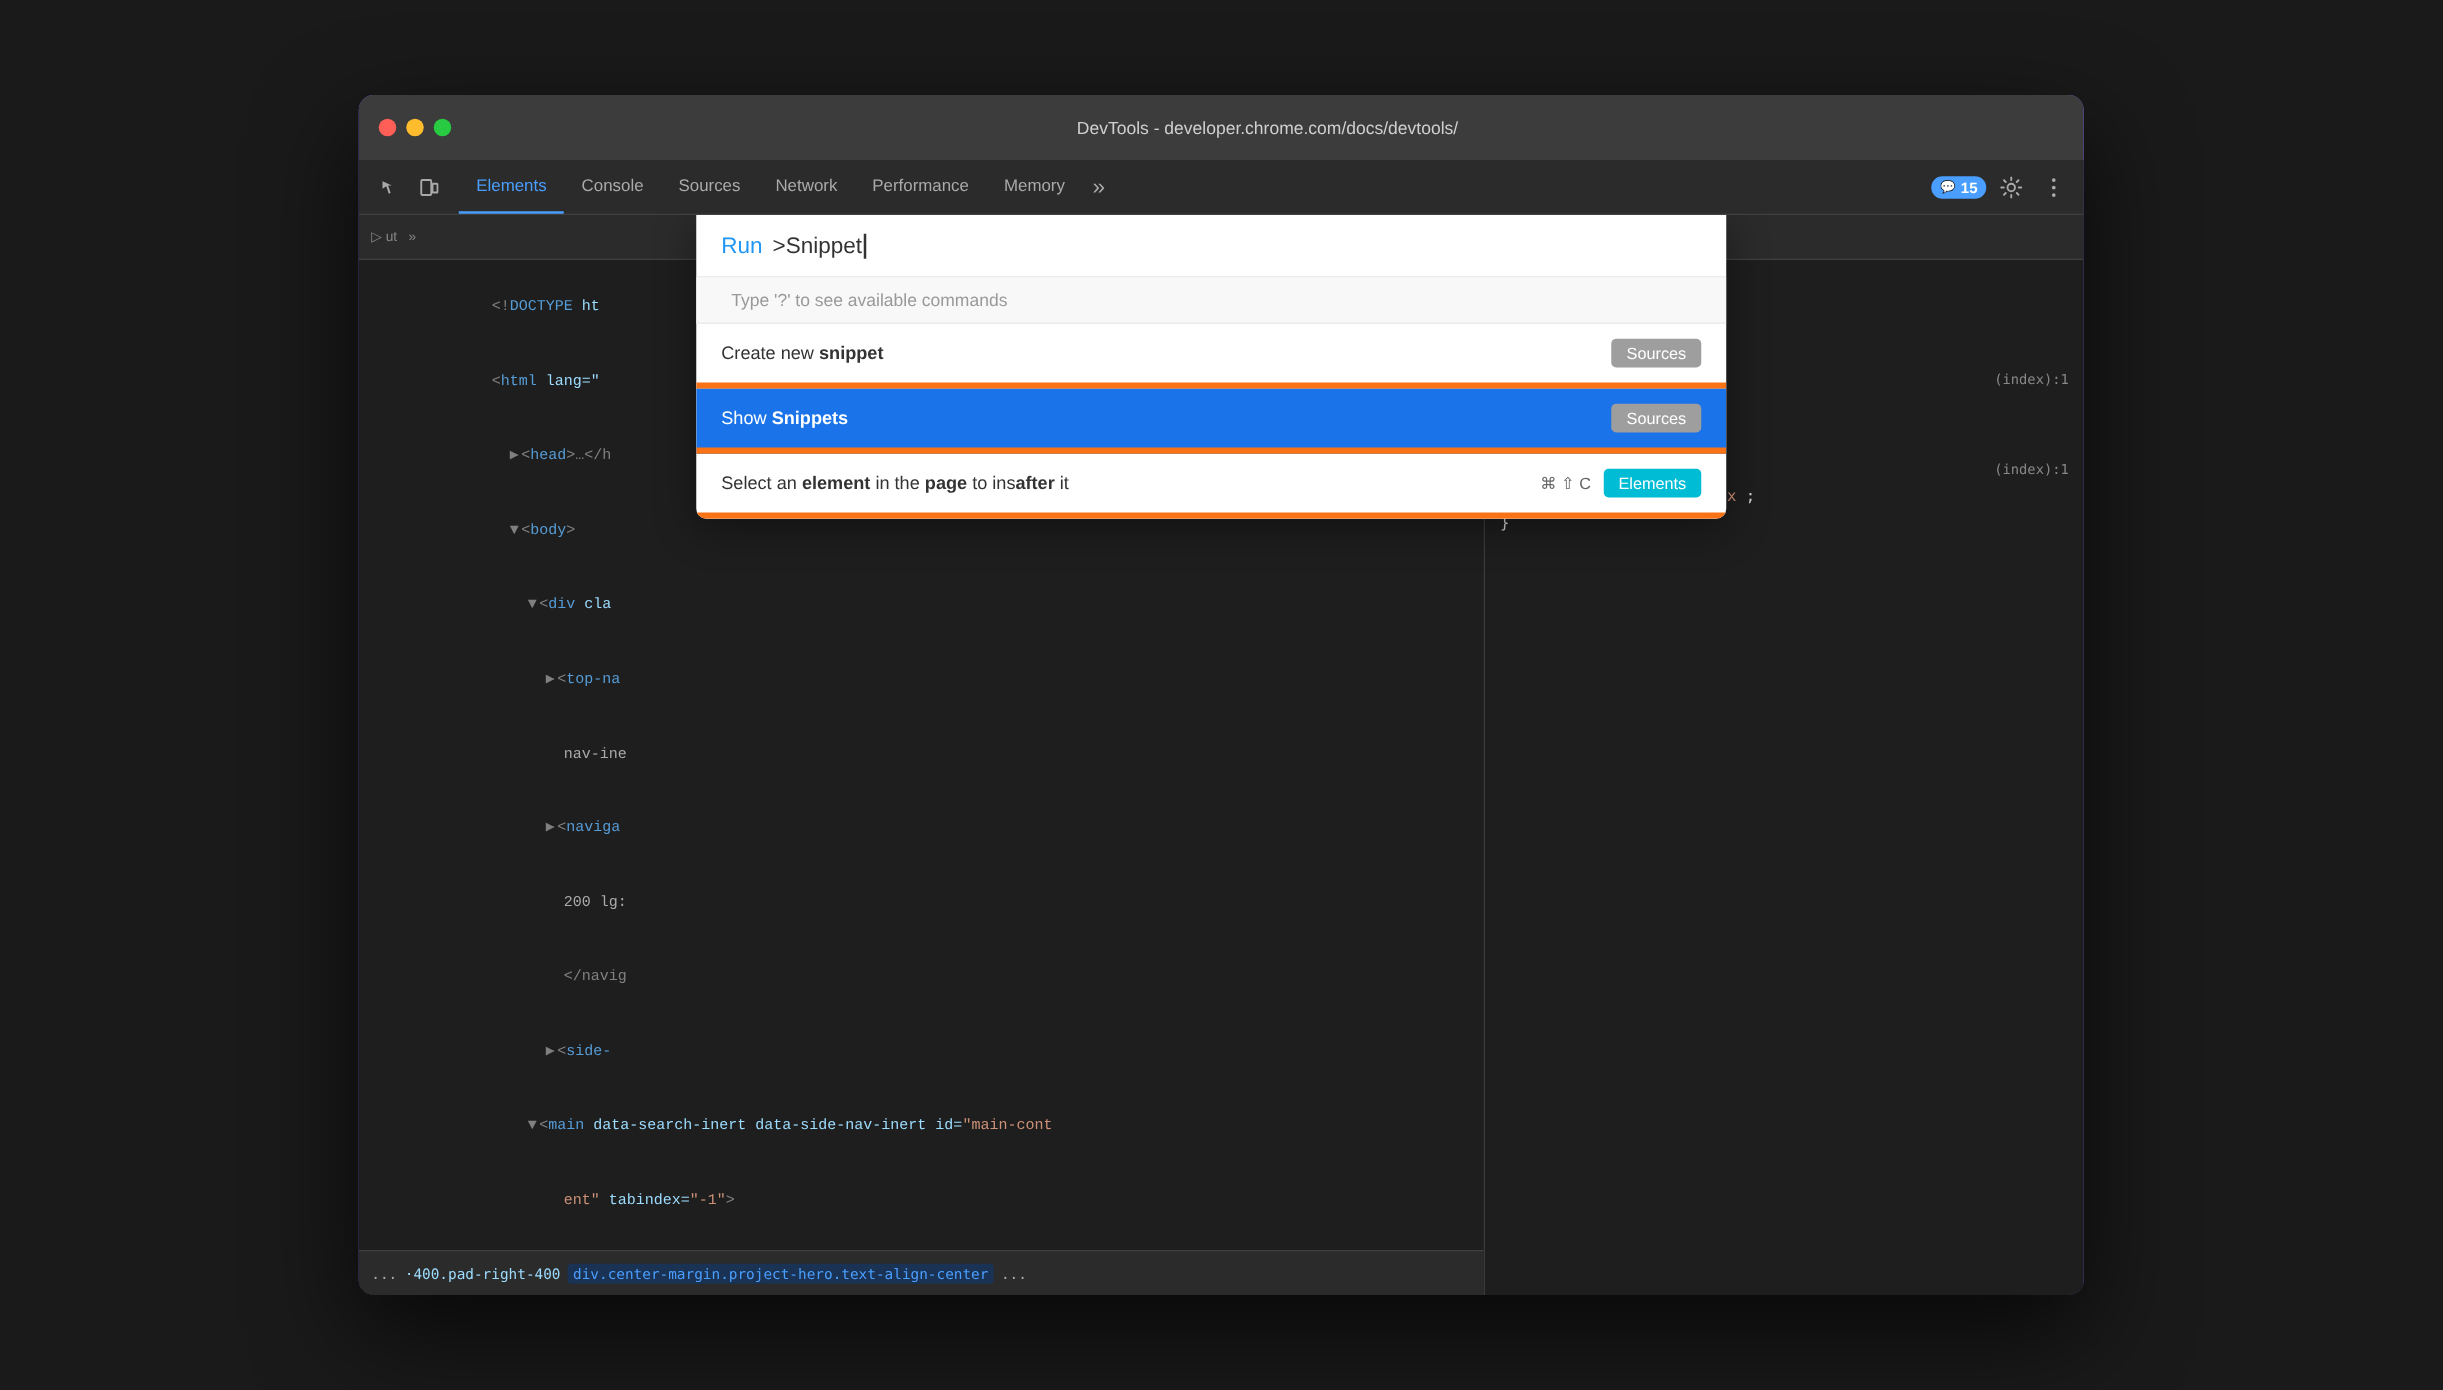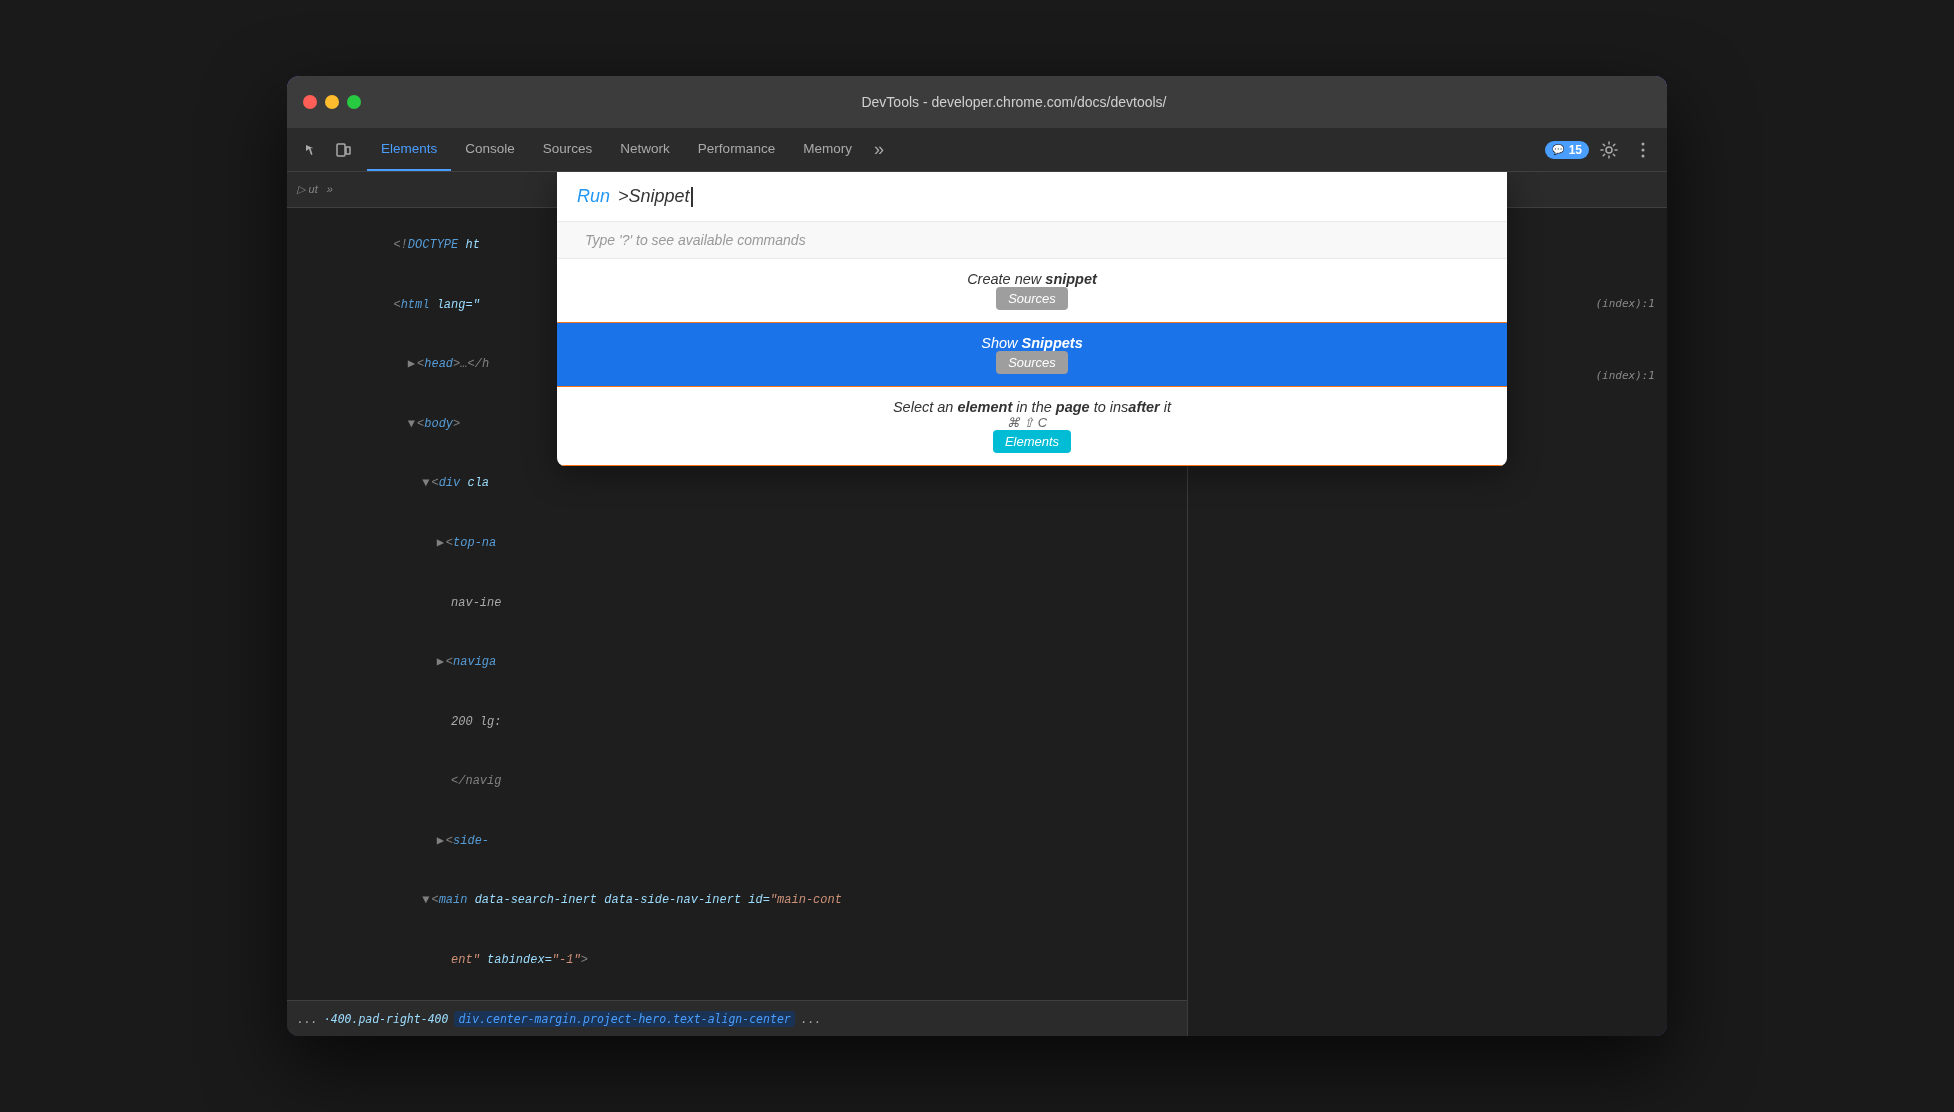--- a/index.html
+++ b/index.html
@@ -150,21 +150,20 @@
     .badge-icon {
       font-size: 10px;
     }
 
     
     .main-content {
       display: flex;
       flex: 1;
       overflow: hidden;
       position: relative;
-      font-style: italic;
     }
 
     
     .elements-panel {
       width: 900px;
       background: #1e1e1e;
       display: flex;
       flex-direction: column;
       overflow: hidden;
       flex-shrink: 0;
@@ -280,21 +279,21 @@
       left: 270px;
       right: 0;
       bottom: 0;
       z-index: 100;
       display: flex;
       justify-content: flex-start;
       align-items: flex-start;
     }
 
     .command-palette {
-      width: 950px;
+      width: 824px;
       background: #fff;
       border-radius: 0 0 8px 8px;
       box-shadow: 0 8px 32px rgba(0,0,0,0.4);
       overflow: hidden;
       margin-top: 0;
     }
 
     .command-palette-input-row {
       display: flex;
       align-items: center;
@@ -336,23 +335,22 @@
       color: #999;
       font-size: 14px;
       background: #f8f8f8;
       border-bottom: 1px solid #e8e8e8;
     }
 
     .command-item {
       display: flex;
       align-items: center;
       padding: 12px 20px;
-      border-bottom: 1px solid #f97316;
+      border-bottom: 5px solid #f97316;
       cursor: pointer;
-      flex-direction: column;
     }
 
     .command-item.selected {
       background: #1a73e8;
     }
 
     .command-item-text {
       flex: 1;
       font-size: 14.5px;
       color: #333;

